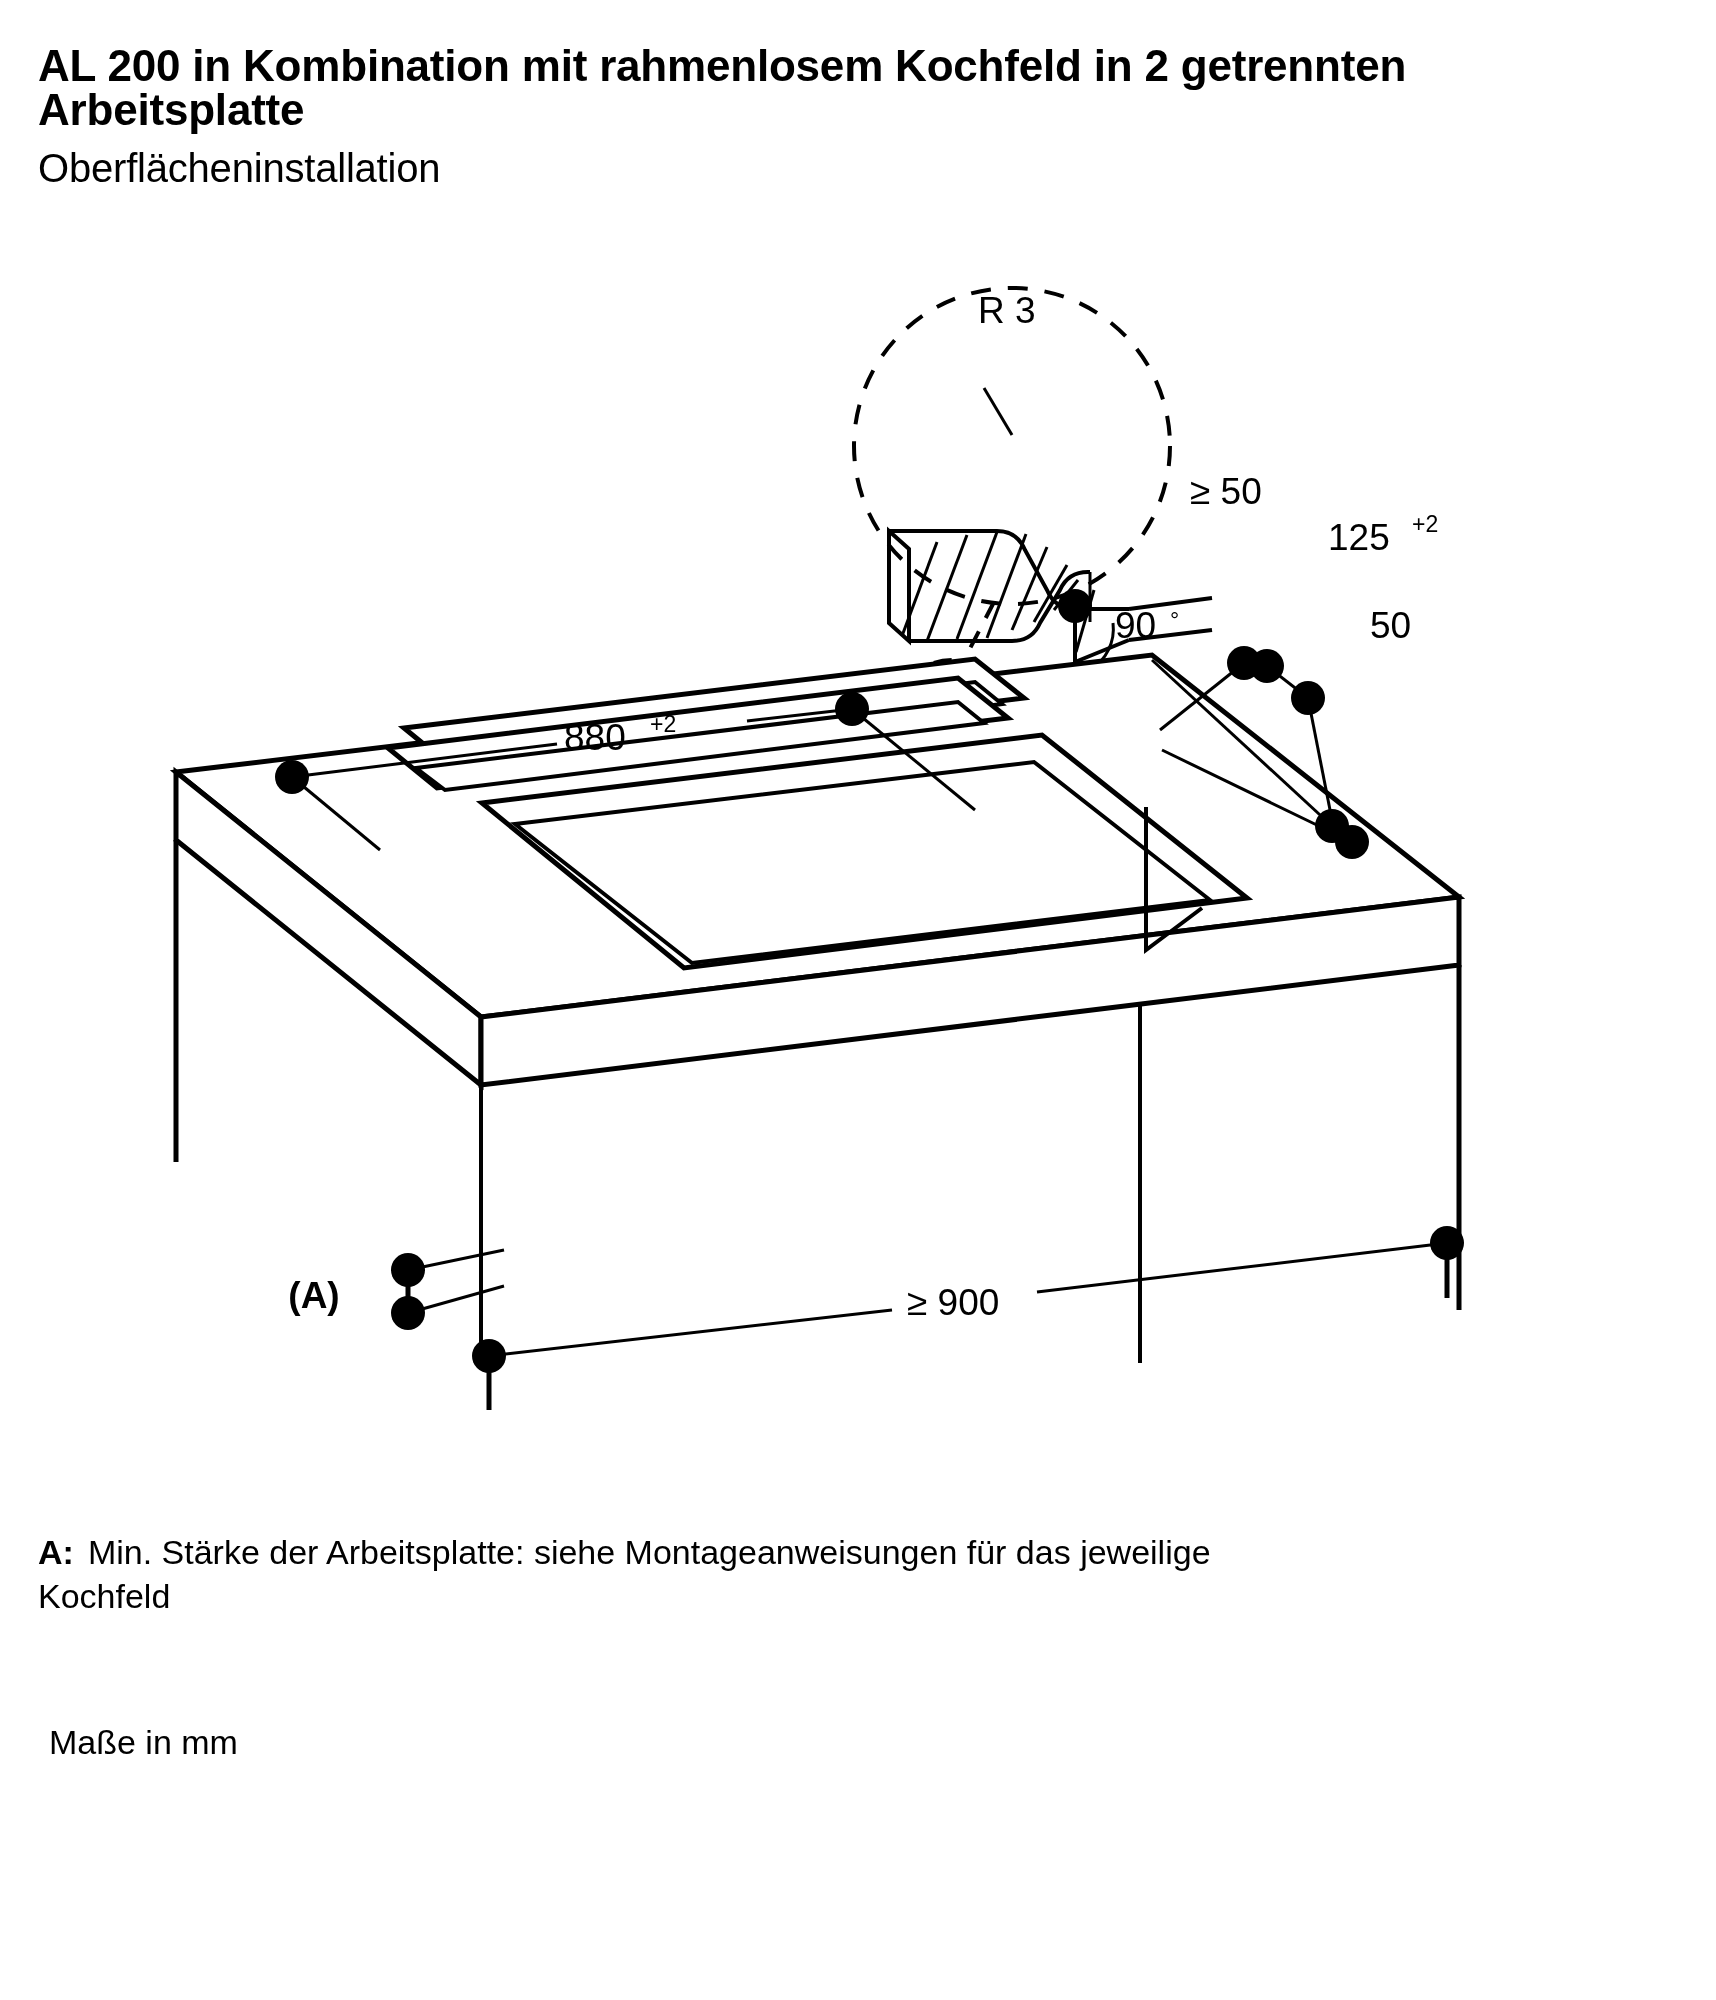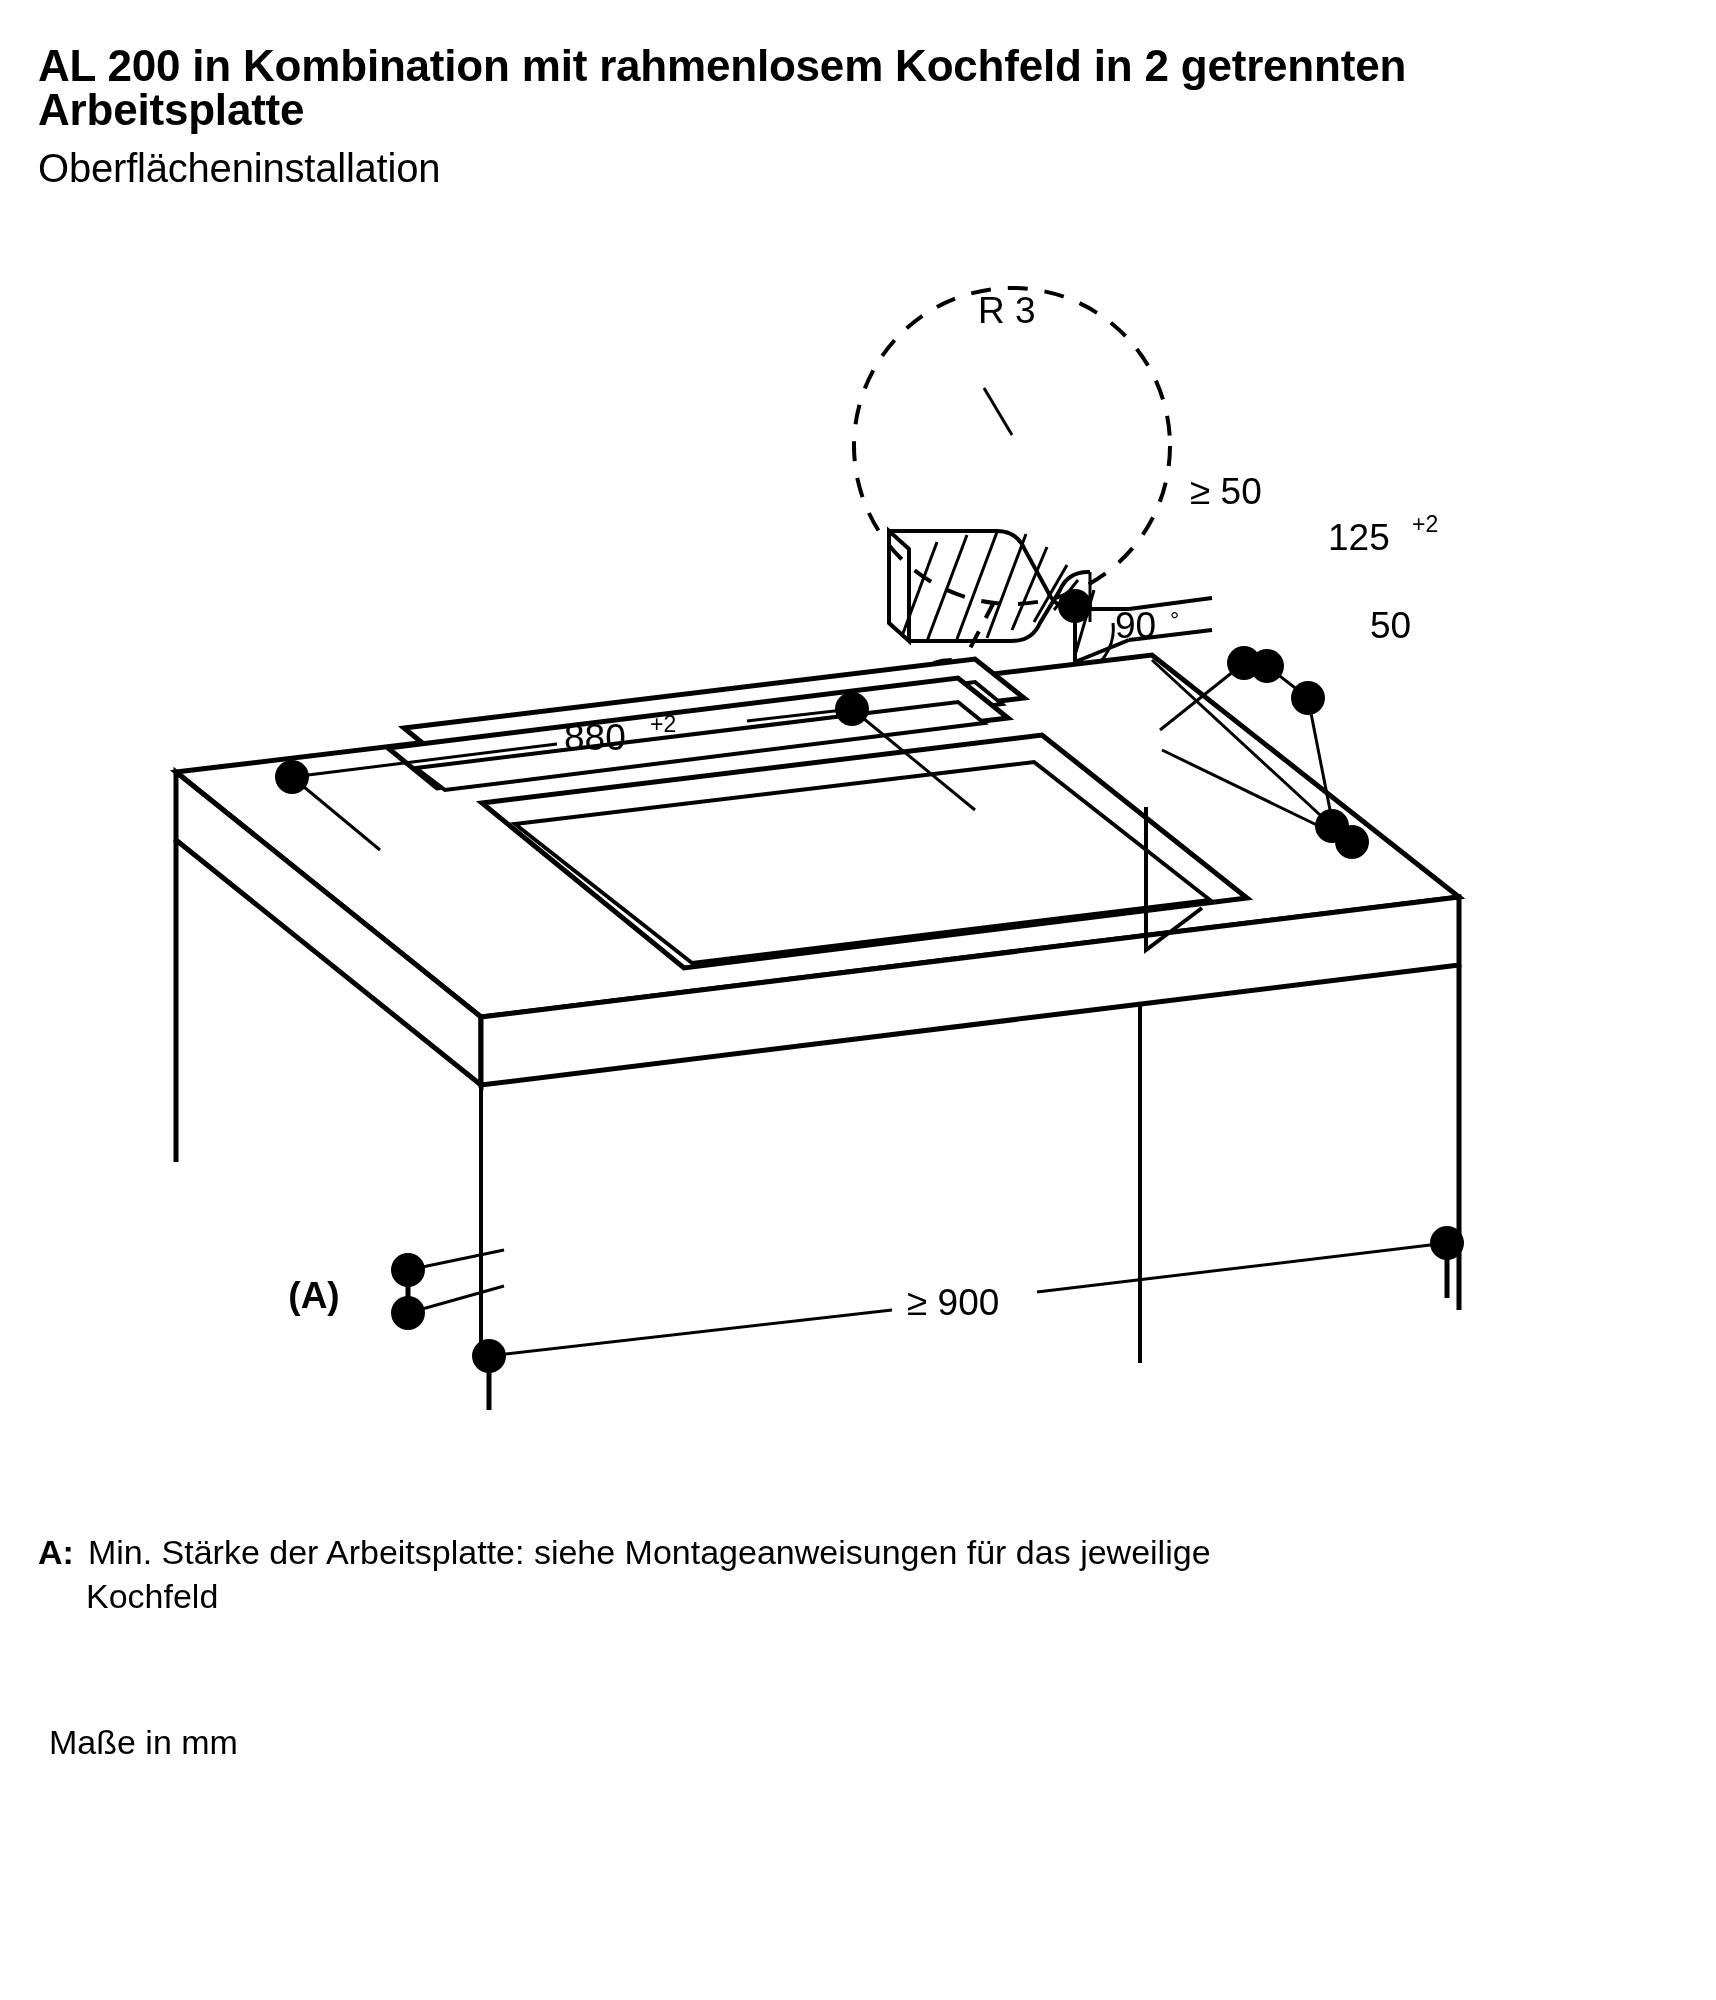--- a/index.html
+++ b/index.html
@@ -65,21 +65,20 @@
   }
   .fn-key {
     font-weight: bold;
     margin-right: 14px;
     flex: 0 0 auto;
   }
   .fn-body {
     flex: 1 1 auto;
   }
   .fn-indent {
-    margin-left: 48px;
     font-size: 34px;
     line-height: 44px;
   }
   .units-note {
     position: absolute;
     left: 49px;
     top: 1720px;
     font-size: 34px;
     line-height: 44px;
   }

